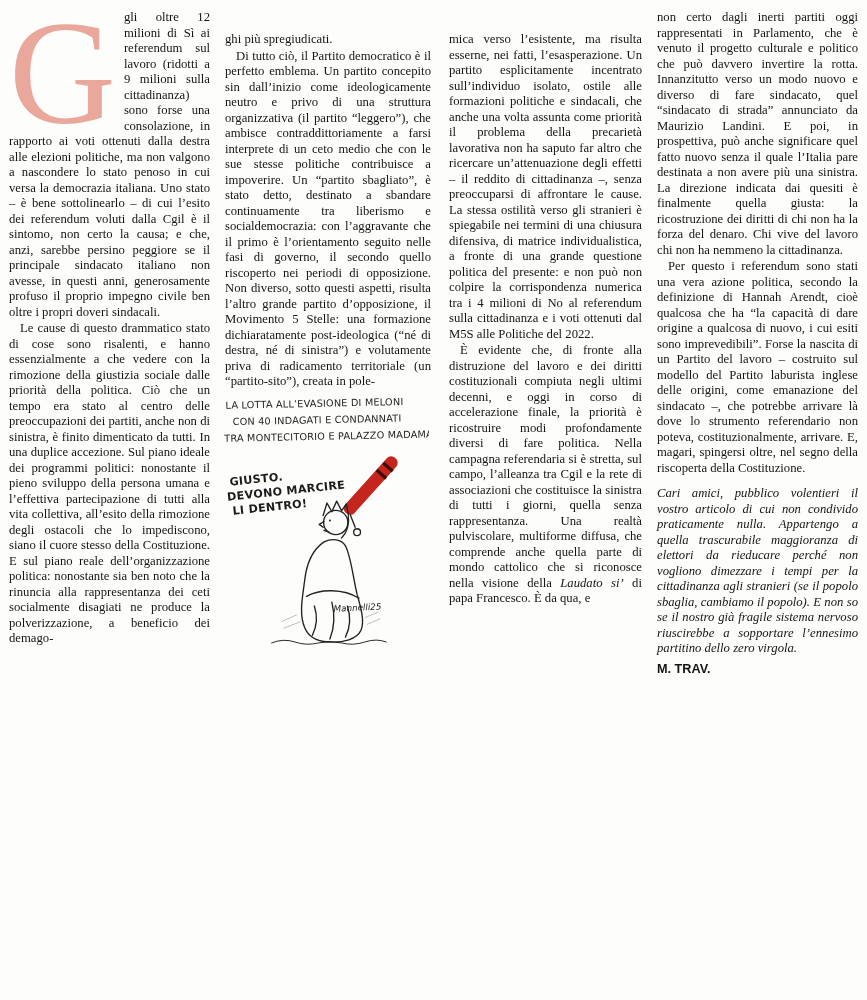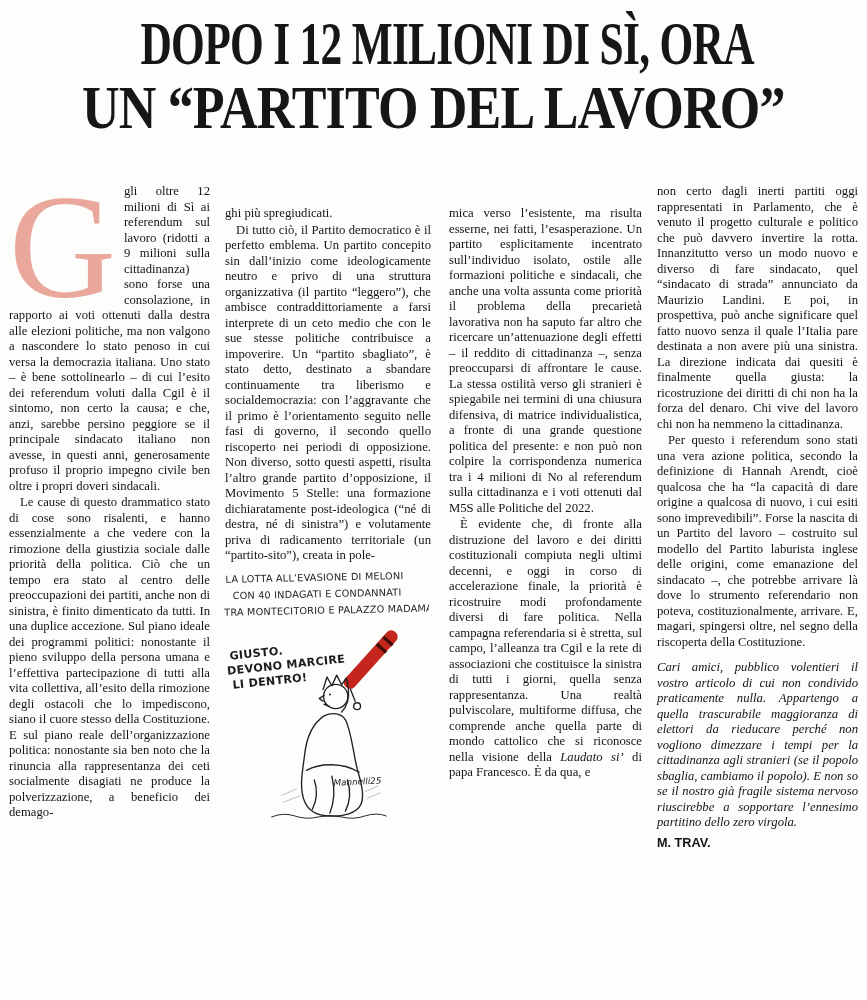--- a/index.html
+++ b/index.html
@@ -100,24 +100,20 @@
   .cartoon .shout { font-size: 11.5px; font-weight: 700; letter-spacing: 0.3px; }
   .cartoon .sign { font-size: 9px; font-style: italic; }
   .sketch { stroke: #222; stroke-width: 1.4; fill: none; stroke-linecap: round; stroke-linejoin: round; }
   .sketch-light { stroke: #b5b5b5; stroke-width: 0.9; fill: none; }
 </style>
 </head>
 <body>
 
 <div class="page">
 
-  <div class="headline">
-    <div class="headline-line hl1">DOPO I 12 MILIONI DI SÌ, ORA</div>
-    <div class="headline-line hl2">UN “PARTITO DEL LAVORO”</div>
-  </div>
 
   <div class="content">
 
     <div class="col">
       <p>
         <span class="dropcap">G</span><span>gli oltre 12 milioni di Sì ai referendum sul lavoro (ridotti a 9 milioni sulla cittadinanza) sono forse una consolazione, in rapporto ai voti ottenuti dalla destra alle elezioni politiche, ma non valgono a nascondere lo stato penoso in cui versa la democrazia italiana. Uno stato – è bene sottolinearlo – di cui l’esito dei referendum voluti dalla Cgil è il sintomo, non certo la causa; e che, anzi, sarebbe persino peggiore se il principale sindacato italiano non avesse, in questi anni, generosamente profuso il proprio impegno civile ben oltre i propri doveri sindacali.</span>
       </p>
       <p class="indent">Le cause di questo drammatico stato di cose sono risalenti, e hanno essenzialmente a che vedere con la rimozione della giustizia sociale dalle priorità della politica. Ciò che un tempo era stato al centro delle preoccupazioni dei partiti, anche non di sinistra, è finito dimenticato da tutti. In una duplice accezione. Sul piano ideale dei programmi politici: nonostante il pieno sviluppo della persona umana e l’effettiva partecipazione di tutti alla vita collettiva, all’esito della rimozione degli ostacoli che lo impediscono, siano il cuore stesso della Costituzione. E sul piano reale dell’organizzazione politica: nonostante sia ben noto che la rinuncia alla rappresentanza dei ceti socialmente disagiati ne produce la polverizzazione, a beneficio dei demago-</p>
     </div>
 

